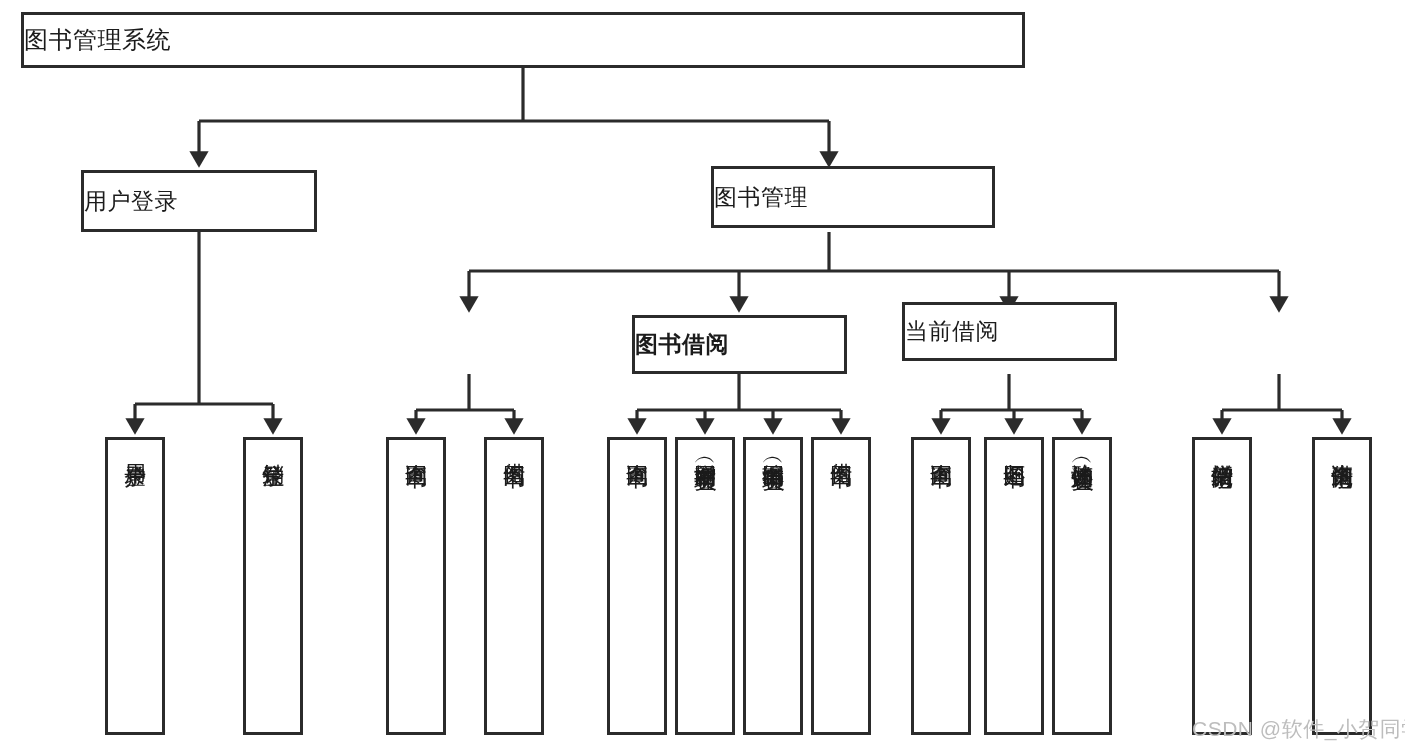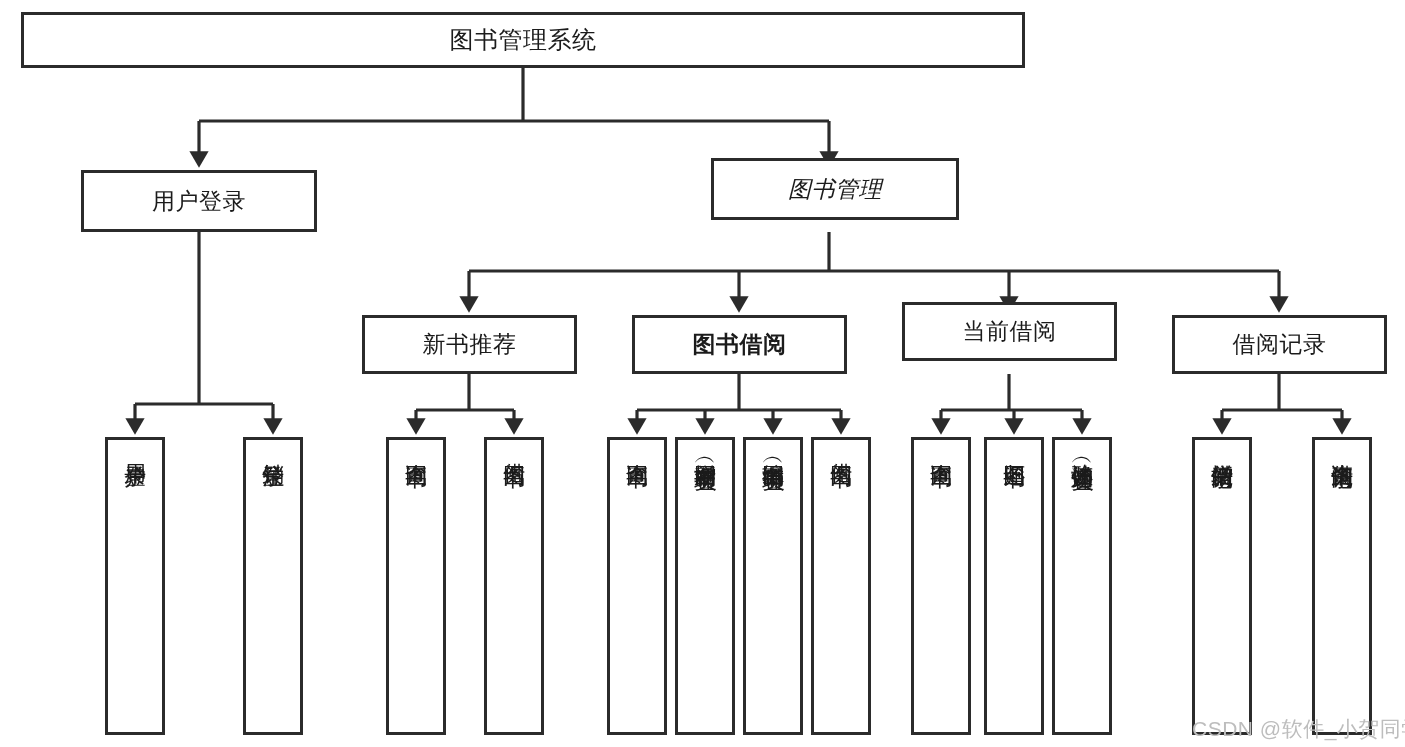--- a/index.html
+++ b/index.html
@@ -24,21 +24,20 @@
     width: 1405px;
     height: 747px;
   }
   .node {
     position: absolute;
     box-sizing: border-box;
     background: #ffffff;
     border: 3px solid #2b2b2b;
     display: flex;
     align-items: center;
-    justify-content: center;
     color: #1b1b1b;
   }
   .node.h {
     font-size: 23px;
     letter-spacing: 0.5px;
   }
   .node.v {
     font-size: 22px;
     padding-top: 6px;
     align-items: flex-start;
@@ -118,35 +117,29 @@
     </g>
   </svg>
 
   <div class="node h root" style="left:21px; top:12px; width:1004px; height:56px;">
     <span>图书管理系统</span>
   </div>
 
   <div class="node h" style="left:81px; top:170px; width:236px; height:62px;">
     <span>用户登录</span>
   </div>
-  <div class="node h" style="left:711px; top:158px; width:248px; height:62px;font-style:italic;">
+  <div class="node h" style="left:711px; top:166px; width:284px; height:62px;">
     <span>图书管理</span>
   </div>
 
-  <div class="node h" style="left:362px; top:315px; width:215px; height:59px;">
-    <span>新书推荐</span>
-  </div>
   <div class="node h" style="left:632px; top:315px; width:215px; height:59px;font-weight:bold;">
     <span>图书借阅</span>
   </div>
   <div class="node h" style="left:902px; top:302px; width:215px; height:59px;">
     <span>当前借阅</span>
-  </div>
-  <div class="node h" style="left:1172px; top:315px; width:215px; height:59px;">
-    <span>借阅记录</span>
   </div>
 
   <div class="node v" style="left:105px; top:437px; width:60px; height:298px;">
     <span class="vlabel">用户登录</span>
   </div>
   <div class="node v" style="left:243px; top:437px; width:60px; height:298px;">
     <span class="vlabel">注销登录</span>
   </div>
 
   <div class="node v" style="left:386px; top:437px; width:60px; height:298px;">

